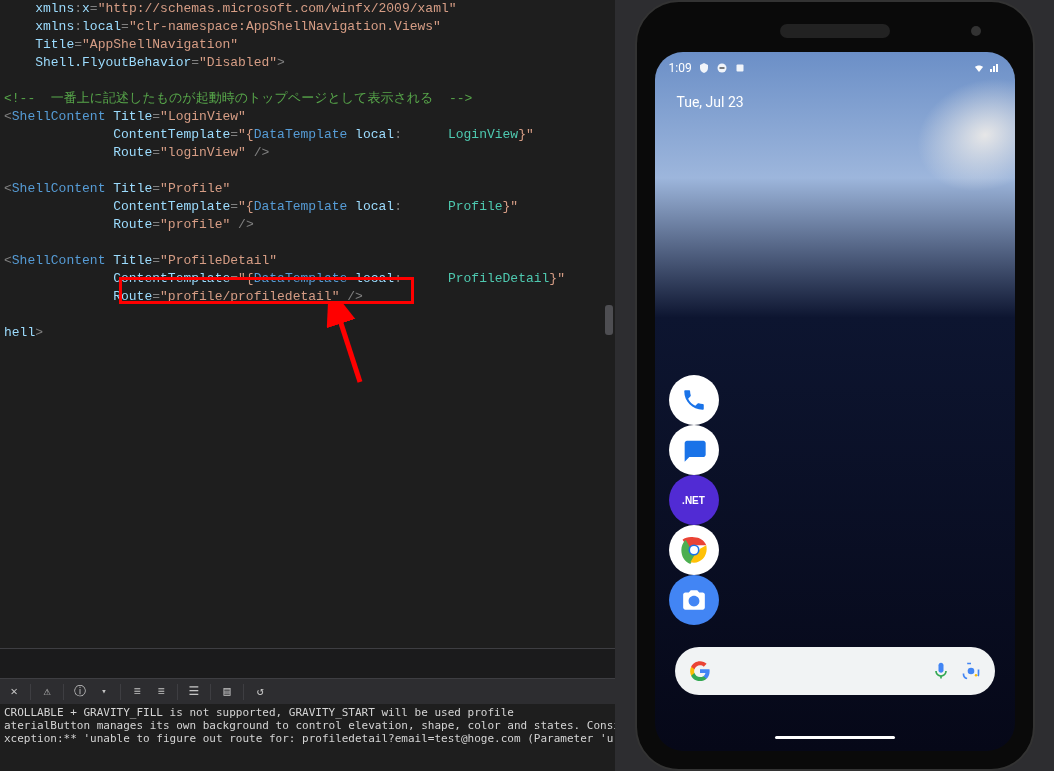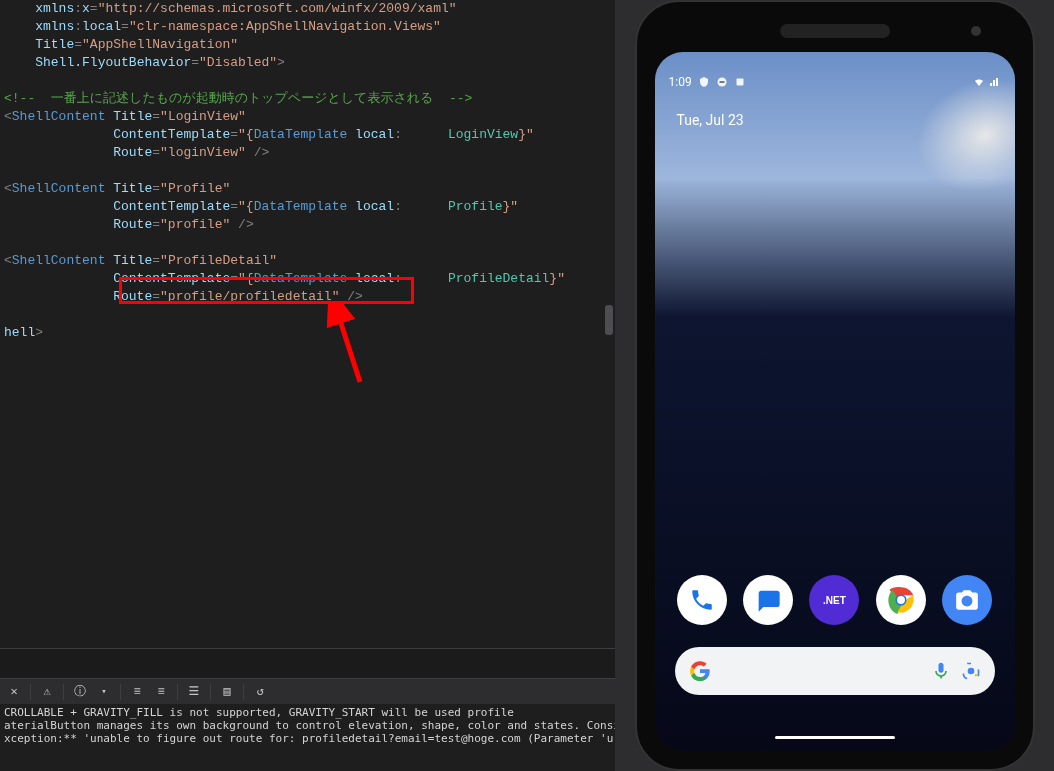--- a/index.html
+++ b/index.html
@@ -131,41 +131,42 @@
 }
 .wallpaper-swoosh {
   position: absolute;
   top: 28px; right: -40px;
   width: 140px; height: 110px;
   background: radial-gradient(ellipse at center, #fdf6ec 0%, rgba(253,246,236,0) 70%);
   transform: rotate(-20deg);
   opacity: 0.8;
 }
 .statusbar {
-  position: absolute; top: 20px; left: 0; right: 0;
+  position: absolute; top: 6px; left: 0; right: 0;
   height: 20px;
   display: flex; justify-content: space-between; align-items: center;
   padding: 0 14px;
   color: #fff; font-size: 12px;
   font-family: -apple-system, Roboto, sans-serif;
 }
 .statusbar .left { display: flex; gap: 6px; align-items: center; }
 .statusbar .right { display: flex; gap: 4px; align-items: center; }
 .sbicon { width: 12px; height: 12px; }
 .date-label {
-  position: absolute; top: 60px; left: 22px;
+  position: absolute; top: 42px; left: 22px;
   color: #fff; font-family: Roboto, sans-serif;
   font-size: 14px;
 }
 .dock {
   position: absolute;
   bottom: 126px;
   left: 0; right: 0;
   display: flex; justify-content: space-around;
   padding: 0 14px;
+  flex-direction: column;
 }
 .app-icon {
   width: 50px; height: 50px; border-radius: 50%;
   display: flex; align-items: center; justify-content: center;
   font-family: sans-serif;
 }
 .app-phone { background: #fff; }
 .app-msg { background: #fff; }
 .app-net { background: #512bd4; color: #fff; font-size: 10px; font-weight: bold; }
 .app-chrome { background: #fff; }

